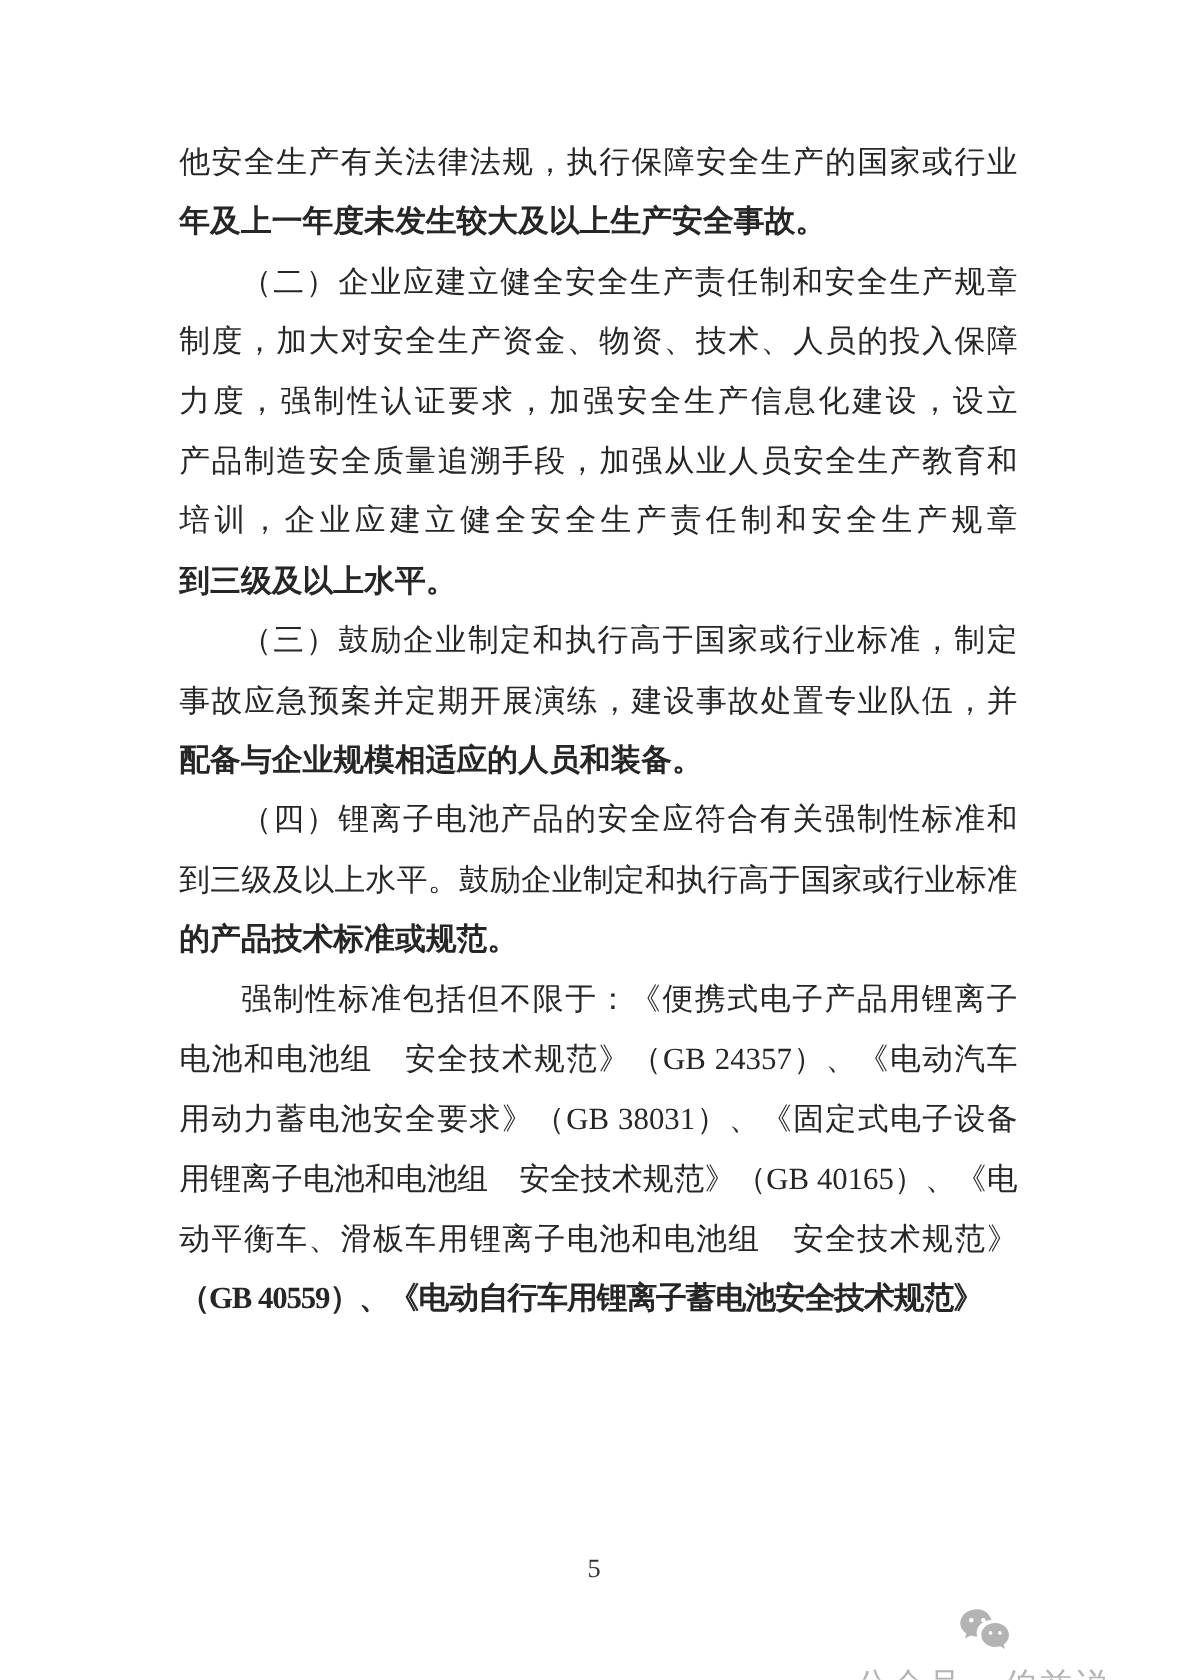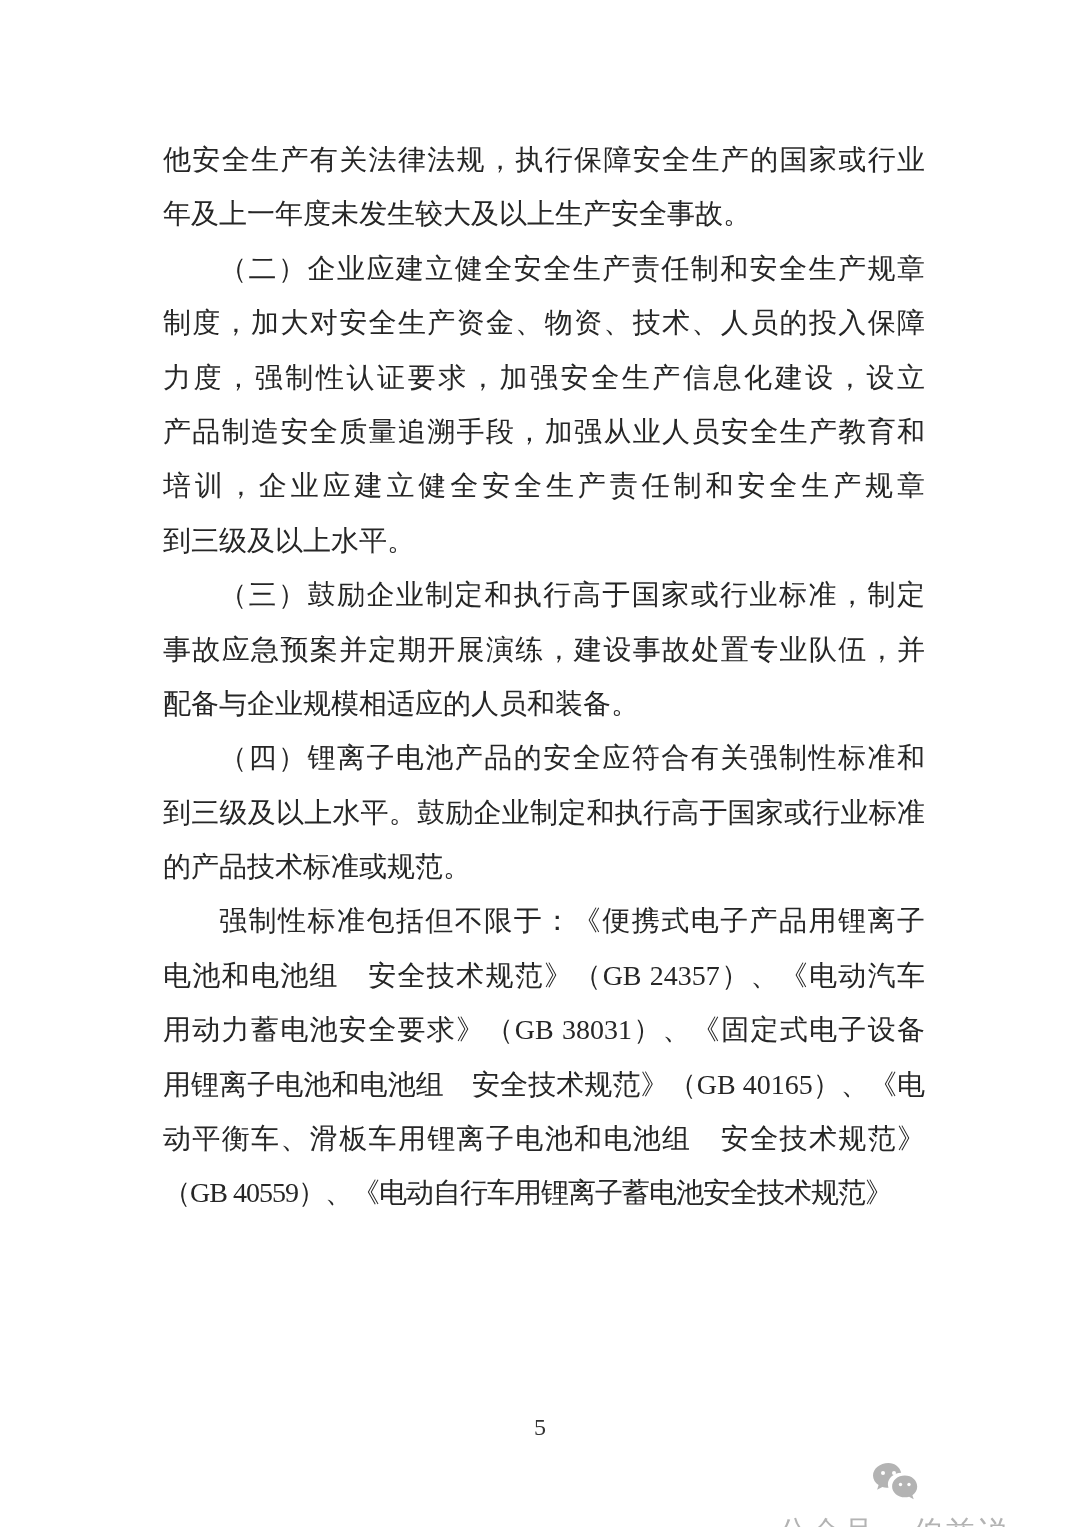--- a/index.html
+++ b/index.html
@@ -10,34 +10,35 @@
     width: 1080px;
     height: 1527px;
     position: relative;
     background: #ffffff;
     overflow: hidden;
     font-family: "Liberation Serif", "DejaVu Serif", serif;
   }
   .doc-body {
     position: absolute;
     left: 163px;
-    top: 133px;
+    top: 121px;
     width: 762px;
     color: #262626;
     font-size: 28px;
   }
   .text-line {
     height: 54.4px;
     line-height: 54.4px;
     white-space: nowrap;
     text-align: justify;
     text-align-last: justify;
   }
   .text-line.last {
     text-align-last: left;
+    font-weight: bold;
   }
   .text-line.indent {
     text-indent: 2em;
   }
   .text-line.tight {
     letter-spacing: -1px;
   }
   .page-number {
     position: absolute;
     top: 1412px;

